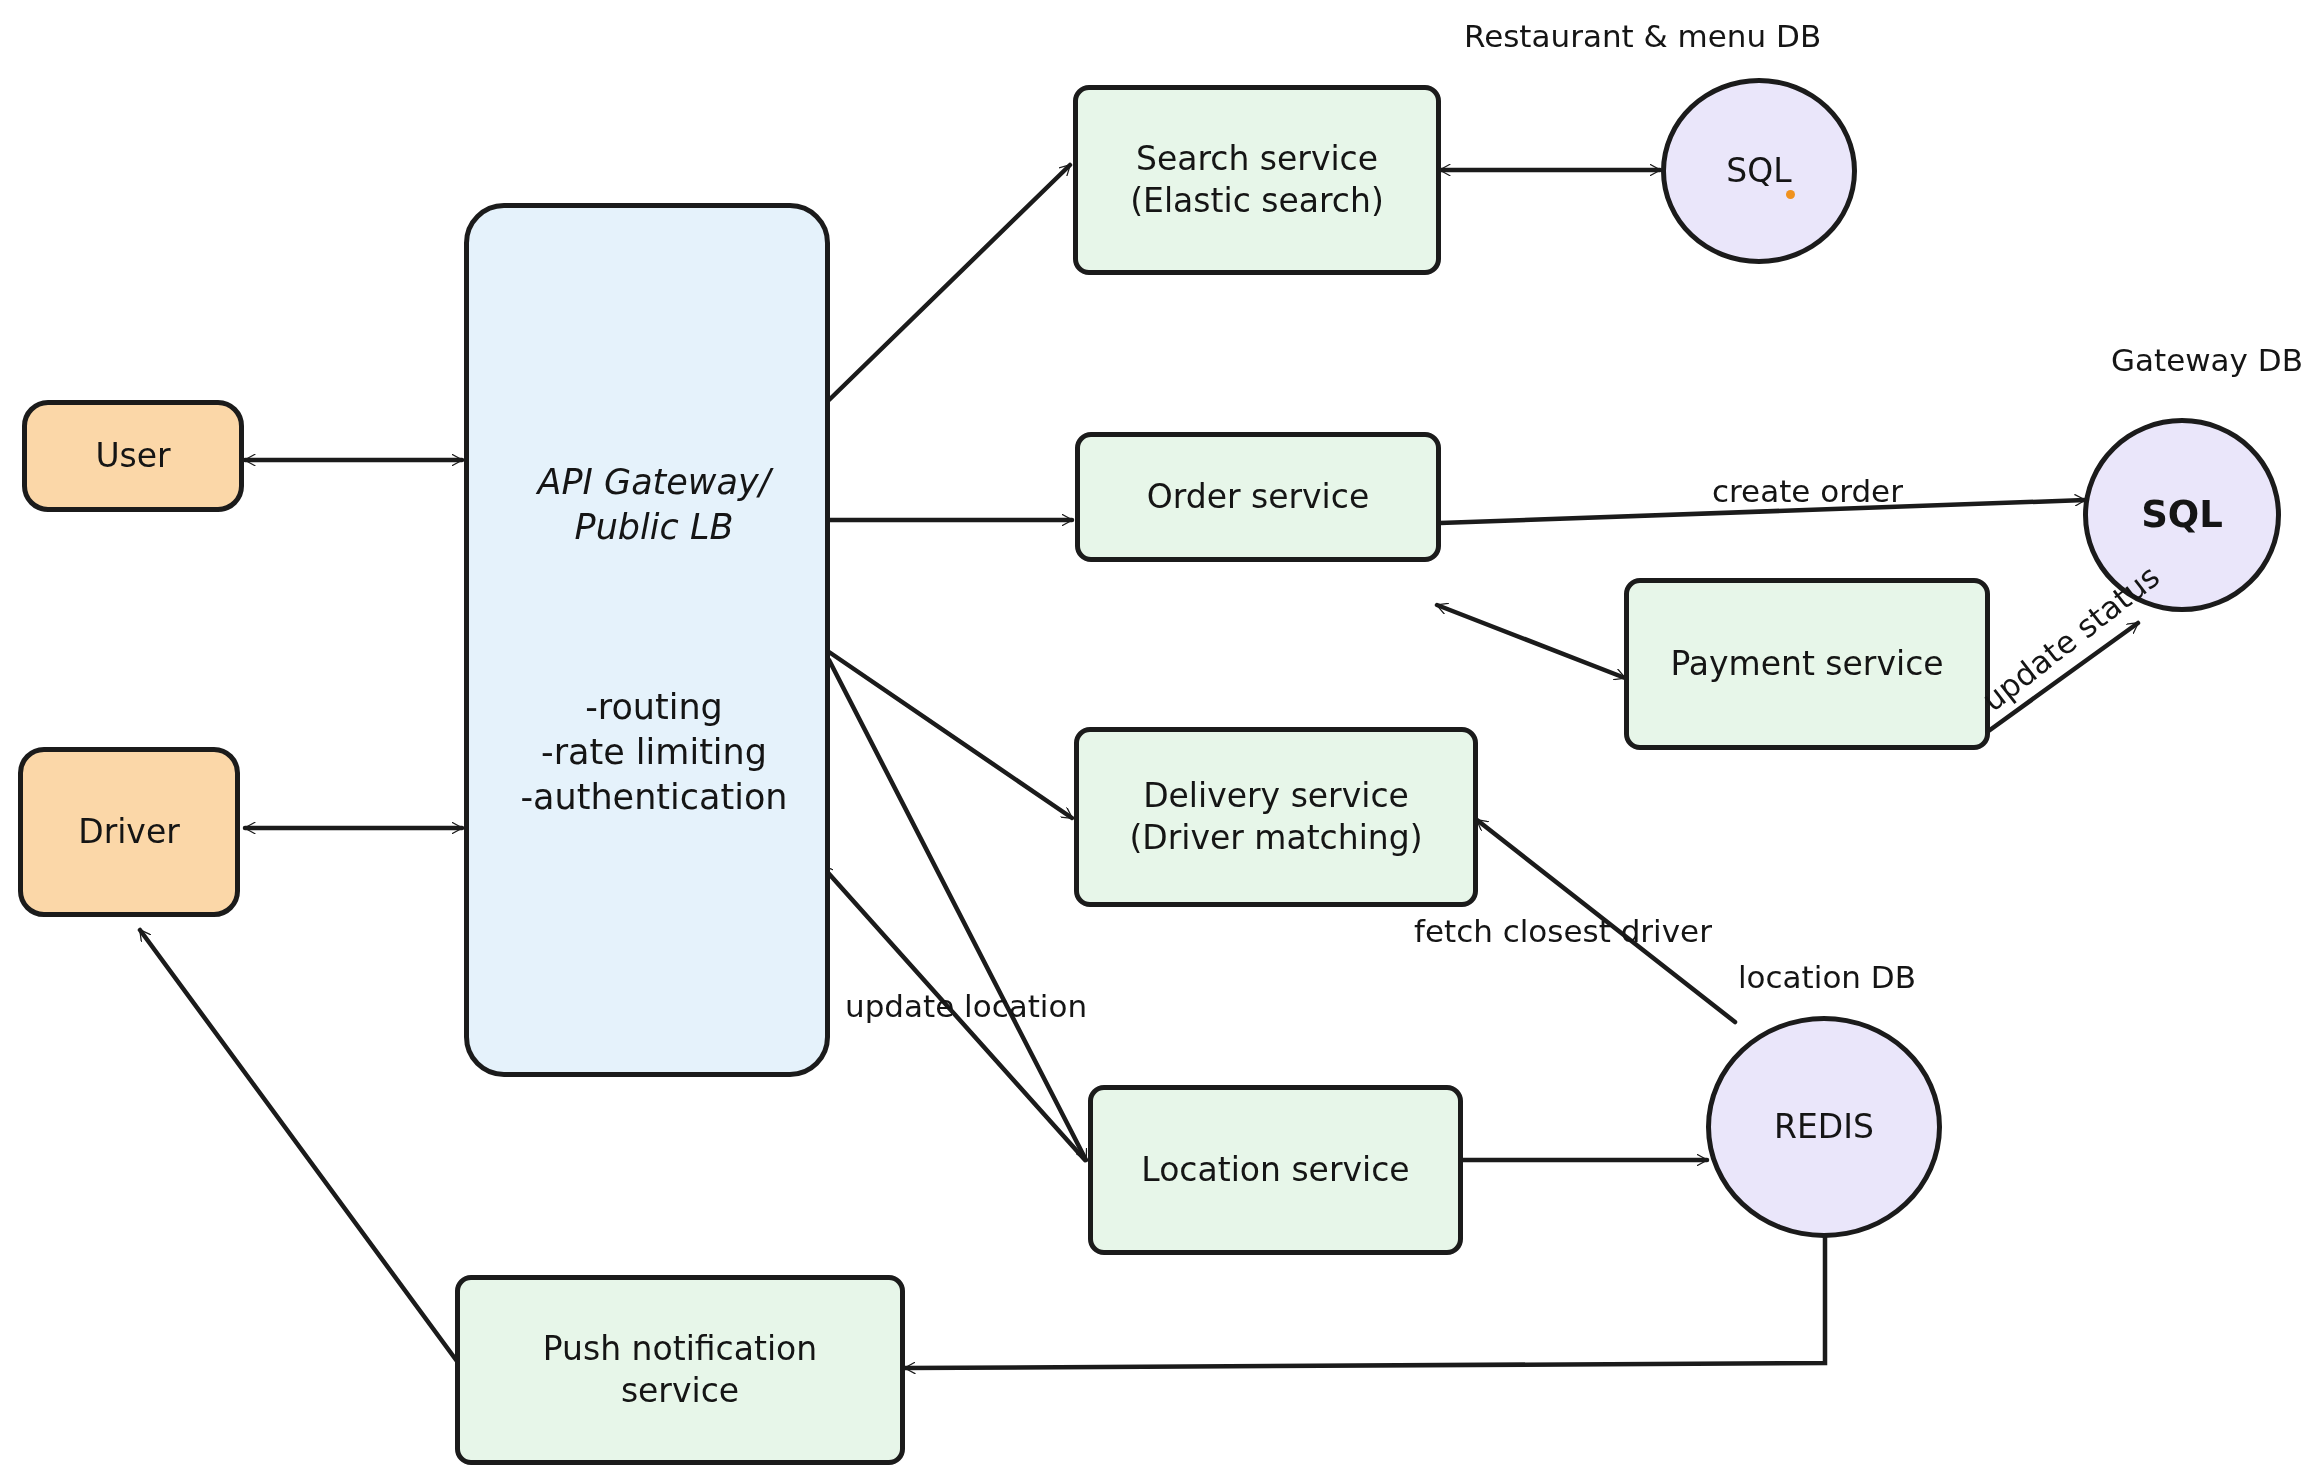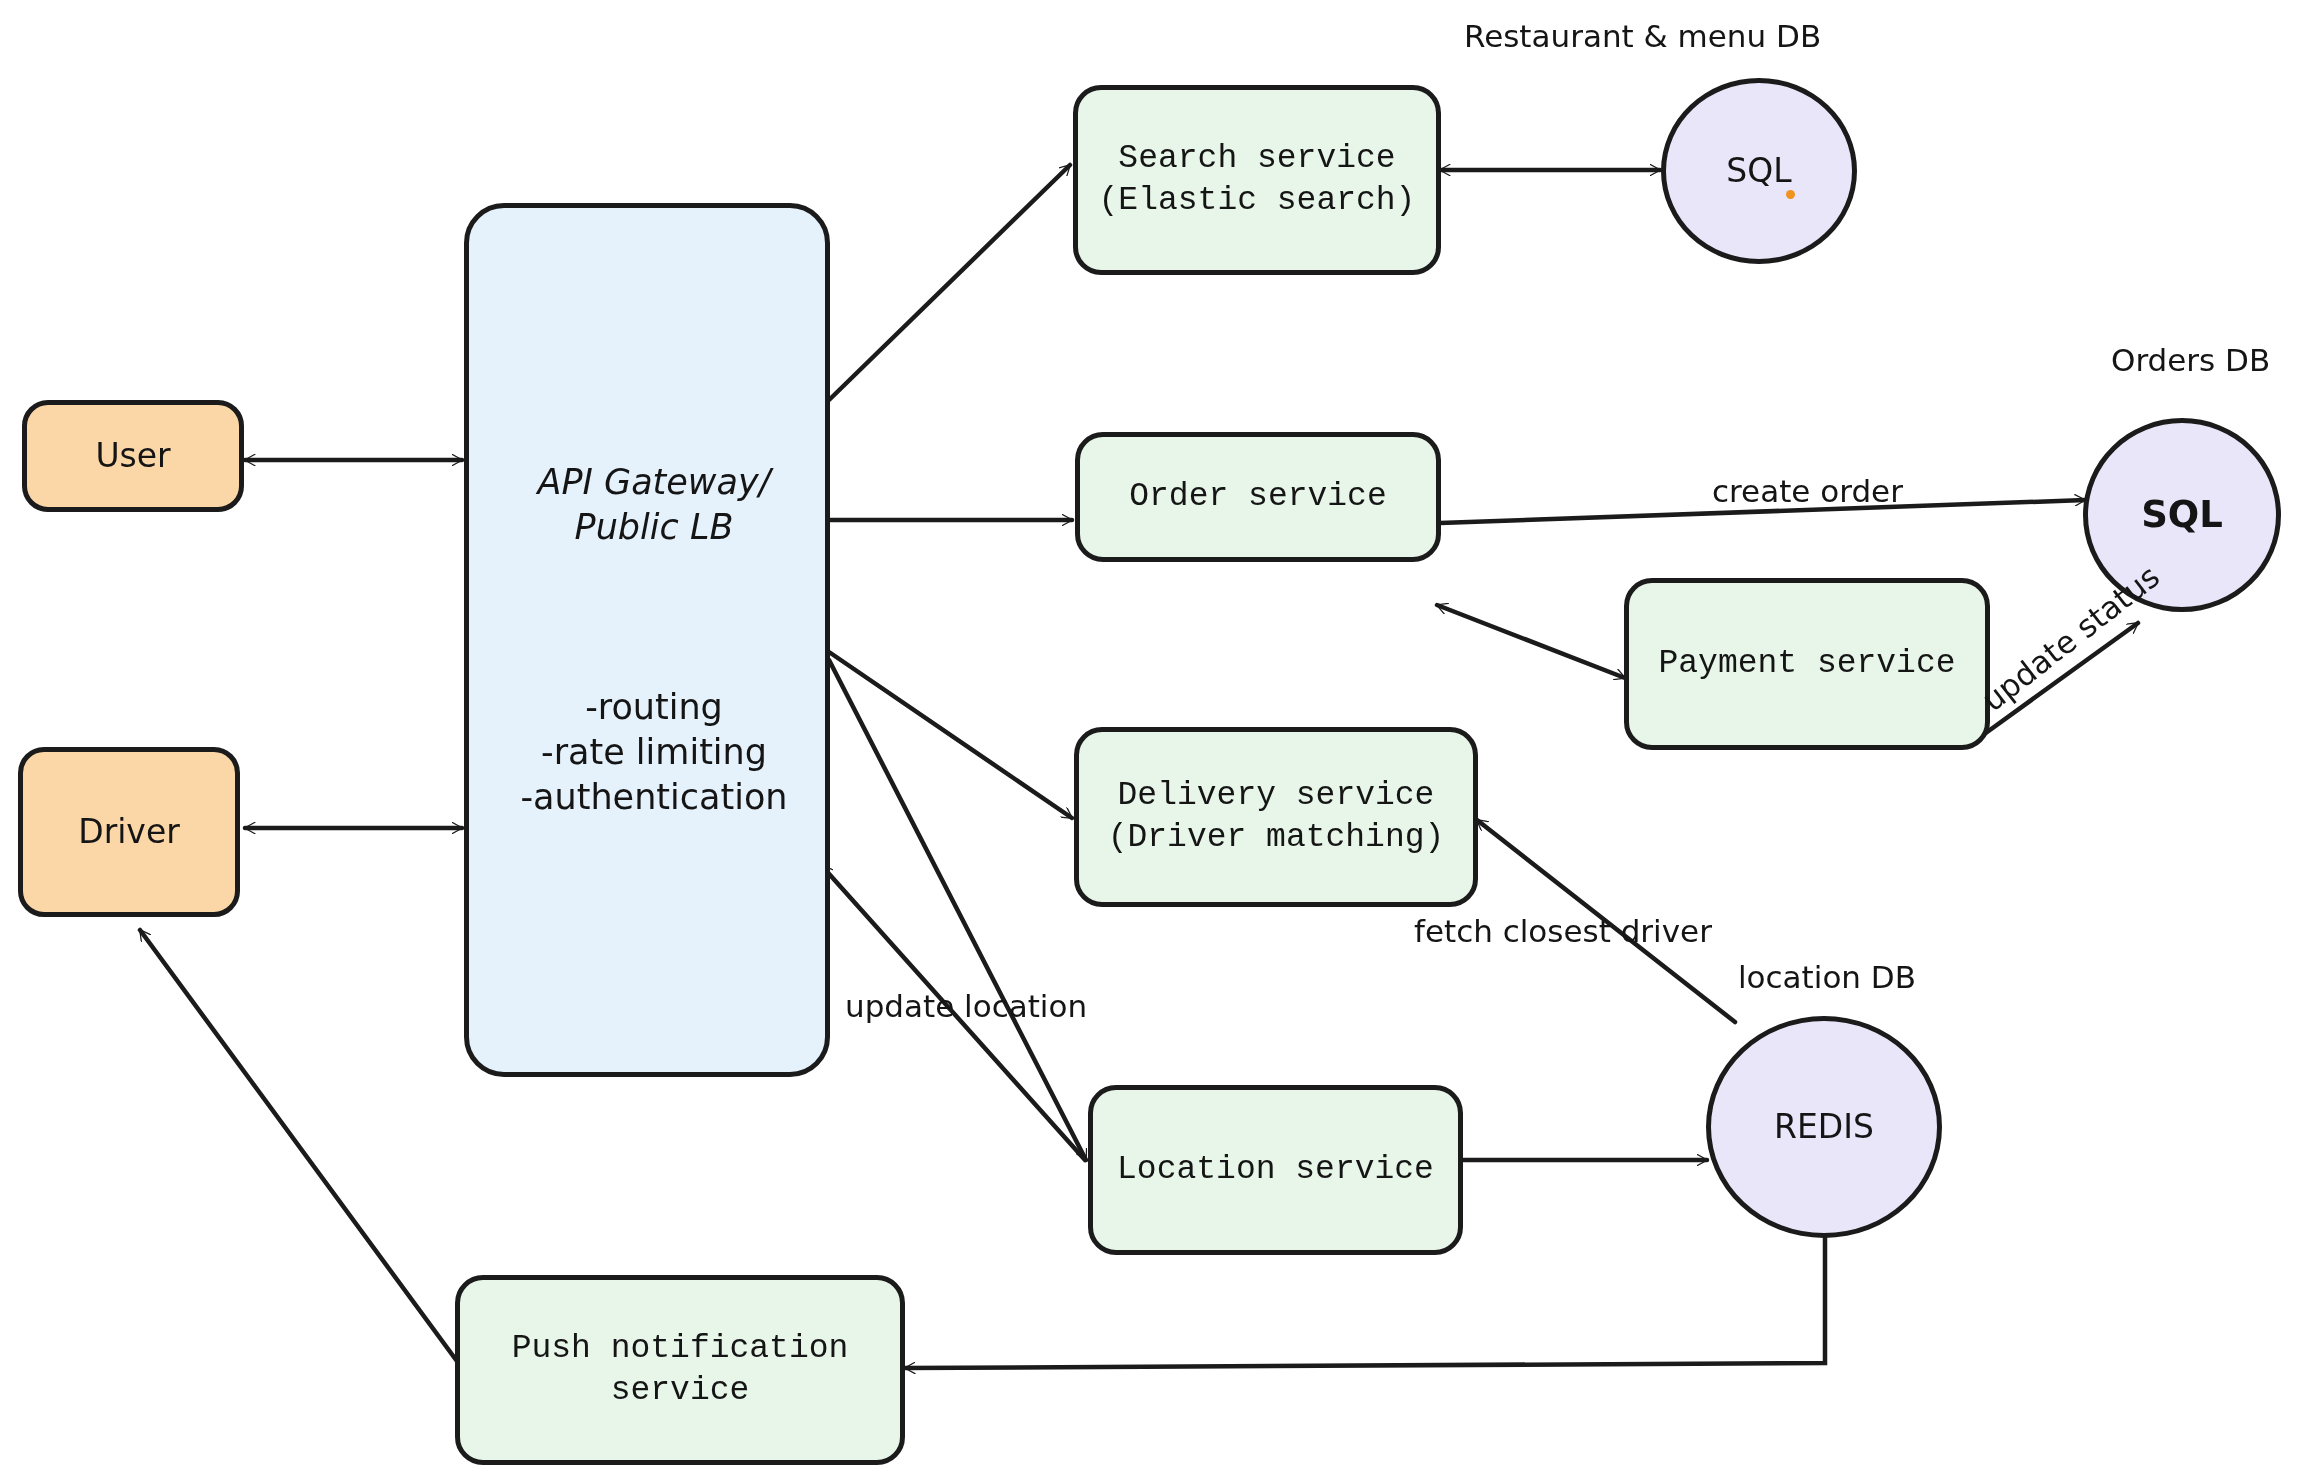--- a/index.html
+++ b/index.html
@@ -44,23 +44,22 @@
   }
   .node.gateway {
     background: #e5f2fb;
     border-radius: 40px;
     font-size: 35px;
     align-items: center;
     justify-content: center;
   }
   .node.service {
     background: #e7f6e9;
-    border-radius: 28px;
+    border-radius: 16px;
     font-size: 33px;
-    font-family: Liberation Mono, monospace;
   }
   .node.db {
     background: #eae6fa;
     border-radius: 50%;
     font-size: 33px;
   }
   .node.db.bold {
     font-weight: bold;
     font-size: 37px;
   }
@@ -195,21 +194,21 @@
   <div class="node service" style="left:1088px; top:1085px; width:375px; height:170px;">
     <span>Location service</span>
   </div>
 
   <div class="db-caption" style="left:1464px; top:18px;">Restaurant &amp; menu DB</div>
   <div class="node db" style="left:1661px; top:78px; width:196px; height:186px;">
     <span>SQL</span>
   </div>
   <div class="orange-dot" style="left:1786px; top:190px;"></div>
 
-  <div class="db-caption" style="left:2111px; top:342px;">Orders DB</div>
+  <div class="db-caption" style="left:2111px; top:342px;">Gateway DB</div>
   <div class="node db bold" style="left:2083px; top:418px; width:198px; height:194px;">
     <span>SQL</span>
   </div>
 
   <div class="db-caption" style="left:1738px; top:959px;">location DB</div>
   <div class="node db" style="left:1706px; top:1016px; width:236px; height:222px;">
     <span>REDIS</span>
   </div>
 
   <div class="edge-label" style="left:1712px; top:473px;">create order</div>

